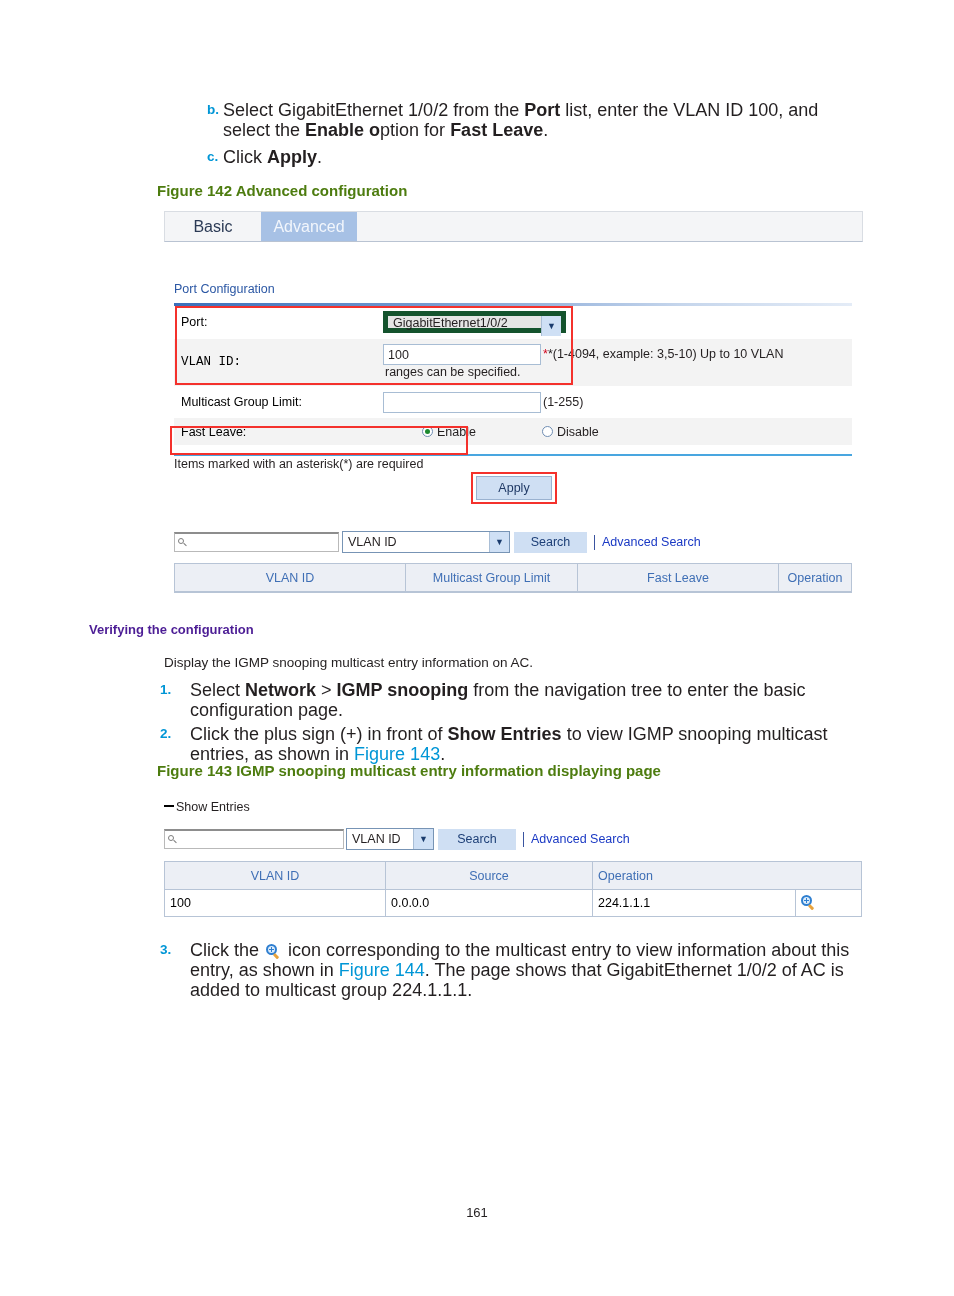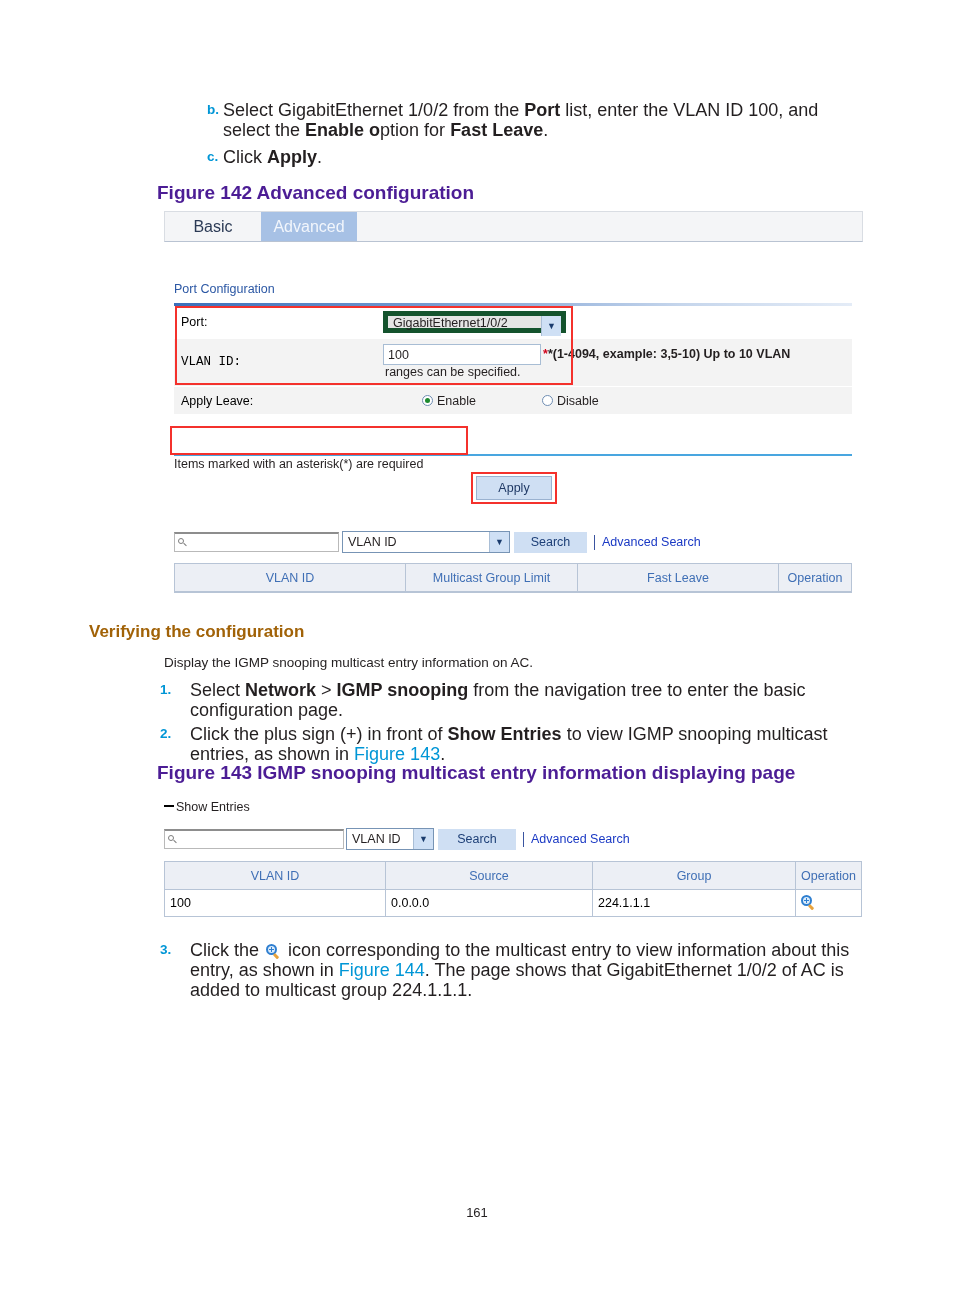--- a/index.html
+++ b/index.html
@@ -39,29 +39,29 @@
   .step-body {
     font-size: 18px;
     line-height: 20px;
     flex: 1;
   }
   .b { font-weight: bold; }
   .figref { color: #0096d6; }
 
   .fig-title {
     position: absolute;
+    color: #4d7c0f;
+    font-weight: bold;
+    font-size: 15px;
+  }
+  .section-h {
+    position: absolute;
     color: #4c1d95;
     font-weight: bold;
-    font-size: 19px;
-  }
-  .section-h {
-    position: absolute;
-    color: #a16207;
-    font-weight: bold;
-    font-size: 17px;
+    font-size: 13px;
   }
 
   .page-num {
     position: absolute;
     left: 0;
     right: 0;
     top: 1205px;
     text-align: center;
     font-size: 13px;
     color: #231f20;
@@ -431,30 +431,39 @@
       </div>
     </div>
   </div>
 
   <div class="frow alt" style="height:48px; align-items:flex-start;">
     <div class="flabel" style="padding-top:16px;font-family:Liberation Mono, monospace;">VLAN ID:</div>
     <div class="fctl" style="align-items:flex-start; padding-top:5px; position:relative;">
       <div class="inp-box">
         <span>100</span>
       </div>
-      <span class="hint" style="padding-top:3px;font-weight:bold;">
+      <span class="hint" style="padding-top:3px;">
         <span class="star">*</span><span>*(1-4094, example: 3,5-10) Up to 10 VLAN</span>
       </span>
       <span class="hint" style="position:absolute; left:0px; top:26px;">ranges can be specified.</span>
     </div>
   </div>
 
+  <div class="frow white" style="height:31px;">
+    <div class="flabel">Multicast Group Limit:</div>
+    <div class="fctl">
+      <div class="inp-box">
+        <span></span>
+      </div>
+      <span class="hint">(1-255)</span>
+    </div>
+  </div>
 
   <div class="frow alt" style="height:28px;">
-    <div class="flabel">Apply Leave:</div>
+    <div class="flabel">Fast Leave:</div>
     <div class="fctl">
       <div class="radio-wrap" style="width:90px; padding-left:39px;">
         <span class="radio on"></span>
         <span class="radio-lbl">Enable</span>
       </div>
       <div class="radio-wrap" style="padding-left:30px;">
         <span class="radio"></span>
         <span class="radio-lbl">Disable</span>
       </div>
     </div>
@@ -525,21 +534,20 @@
   </div>
   <div class="search-btn" style="margin-left:4px; width:60px;">Search</div>
   <span class="sep-bar"></span>
   <span class="adv-link">Advanced Search</span>
 </div>
 
 <div class="grid" style="left:164px; top:861px; width:698px;">
   <div class="hdr">
     <div class="cell" style="width:221px;">VLAN ID</div>
     <div class="cell" style="width:207px;">Source</div>
-    <div class="cell" style="width:203px;">Group</div>
     <div class="cell" style="width:65px;">Operation</div>
   </div>
   <div class="row">
     <div class="cell" style="width:221px;">100</div>
     <div class="cell" style="width:207px;">0.0.0.0</div>
     <div class="cell" style="width:203px;">224.1.1.1</div>
     <div class="cell" style="width:65px; justify-content:flex-start;">
       <span class="mag-plus">
         <span class="ring"></span>
         <span class="pl-h"></span>

